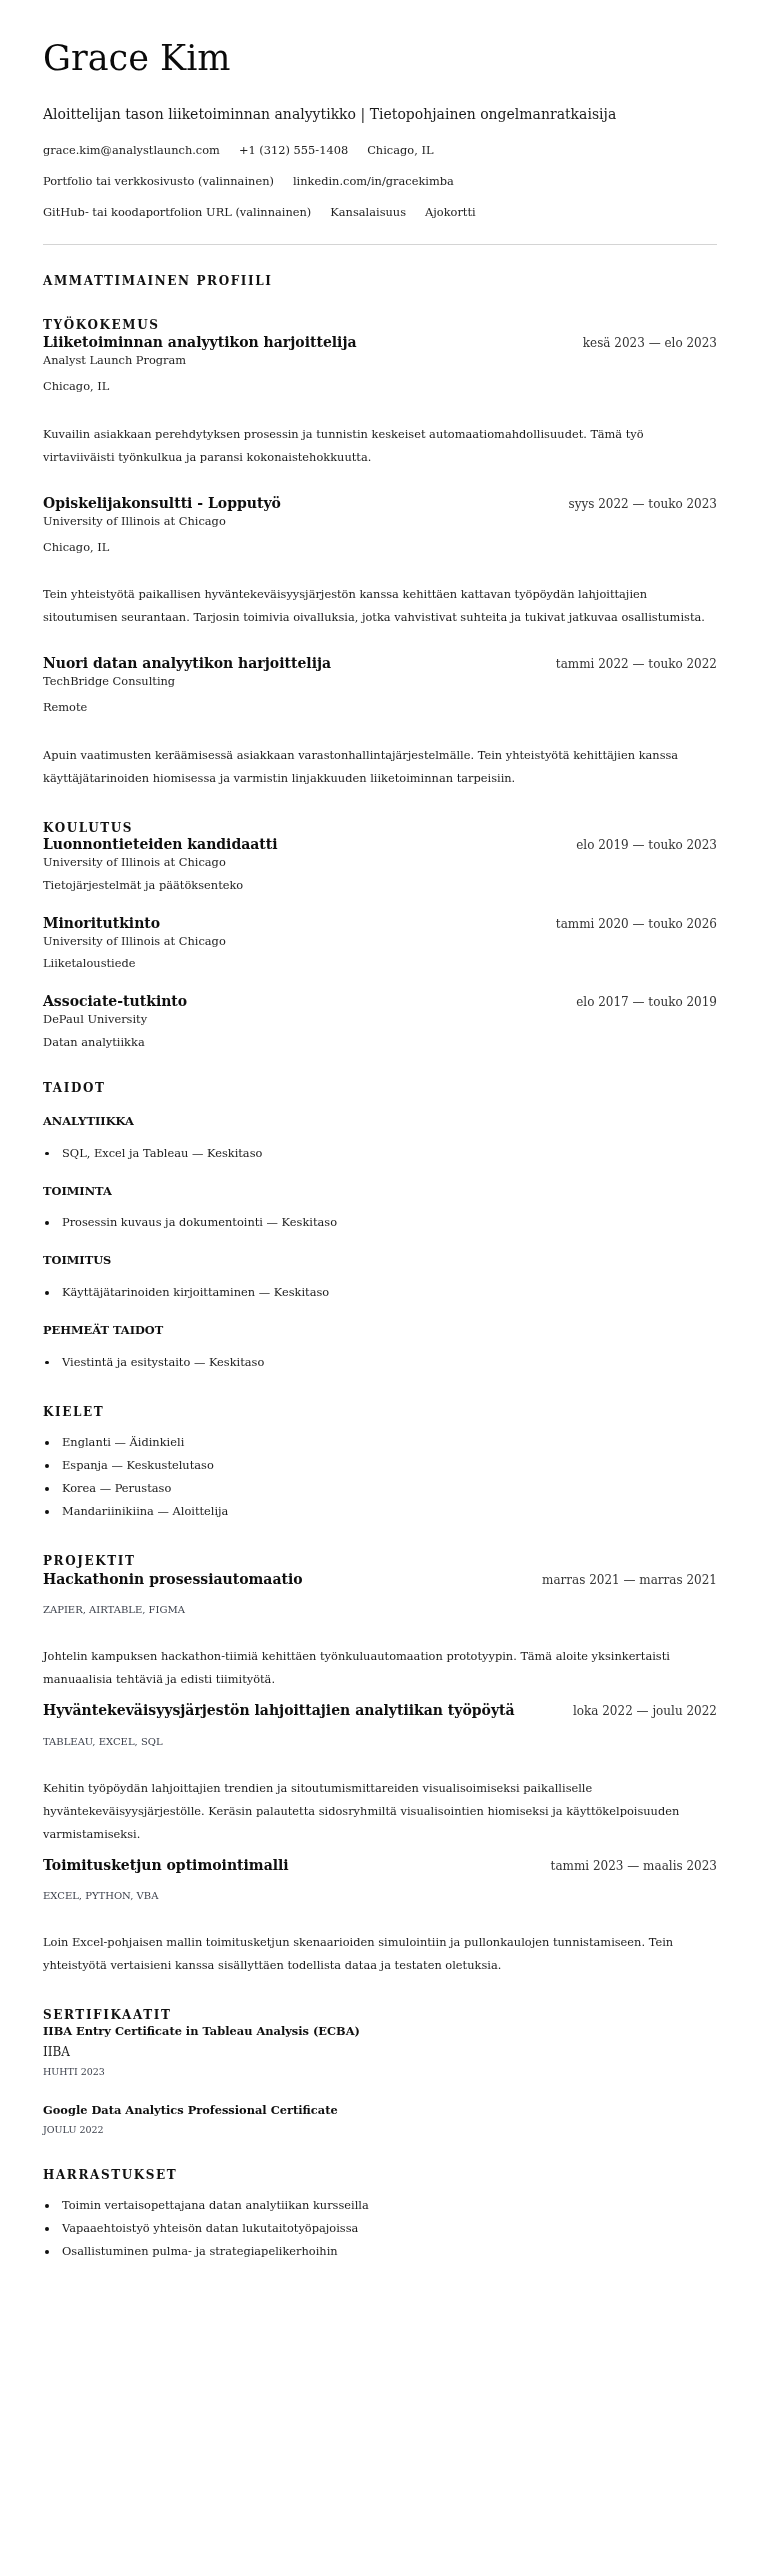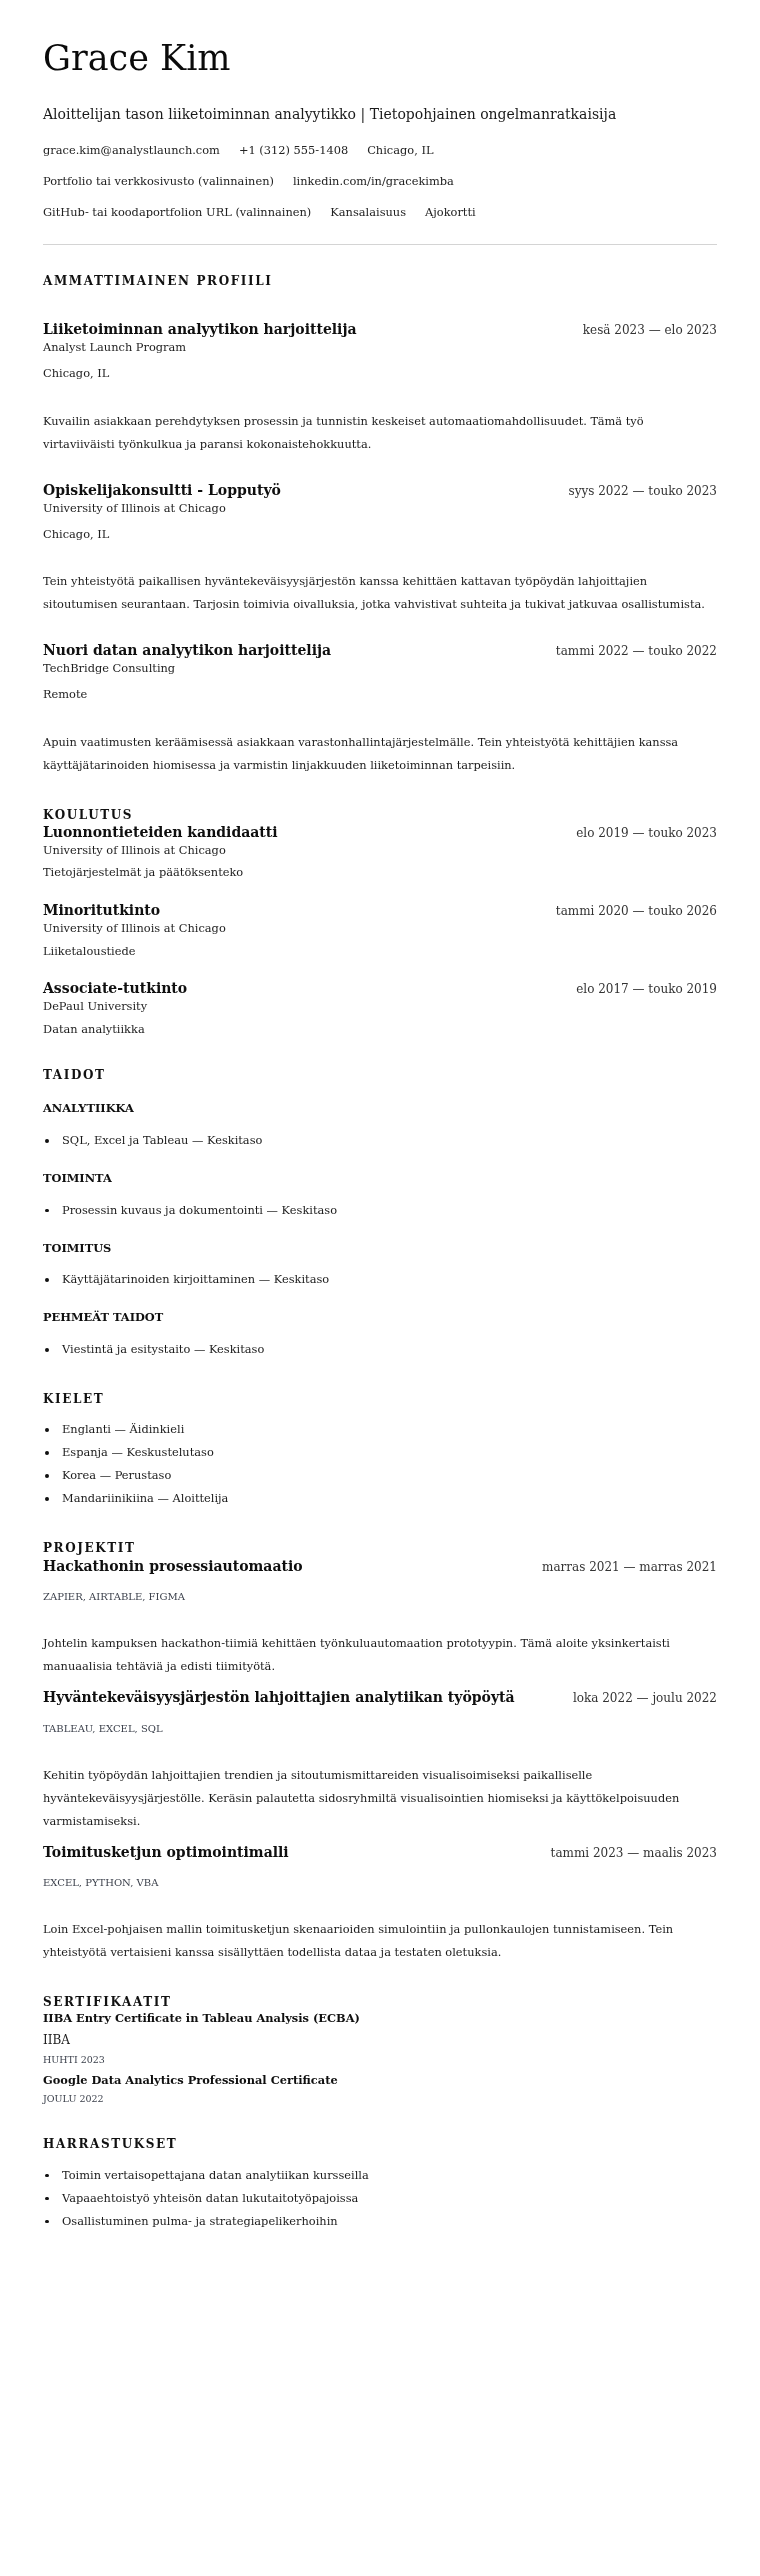--- a/index.html
+++ b/index.html
@@ -130,21 +130,21 @@
     .proj .tools {
       font-size: 10px;
       line-height: 15px;
       color: #3a3f4a;
       text-transform: uppercase;
       margin-top: 11.4px;
     }
     .proj .desc { margin-top: 28px; }
     .proj .entry-title { max-width: 482px; line-height: 23px; }
     .cert-list .cert:first-child { margin-top: 16.5px; }
-    .cert + .cert { margin-top: 4px; }
+    .cert + .cert { margin-top: 22px; }
     .cert-title {
       font-size: 11.4px;
       font-weight: bold;
       line-height: 18px;
       color: #0f0f0f;
     }
     .cert-issuer {
       font-size: 12px;
       line-height: 18px;
       margin-top: 3.8px;
@@ -184,20 +184,21 @@
     </div>
   </header>
 
   <hr class="divider">
 
   <section>
     <h2 class="section-title profile-title">AMMATTIMAINEN PROFIILI</h2>
   </section>
 
   <section class="sec job-list">
+    <h2 class="section-title">TYÖKOKEMUS</h2>
 
     <div class="job">
       <div class="entry-head">
         <div class="entry-title">Liiketoiminnan analyytikon harjoittelija</div>
         <div class="entry-date">kesä 2023 — elo 2023</div>
       </div>
       <div class="entry-sub">Analyst Launch Program</div>
       <div class="entry-sub location">Chicago, IL</div>
       <p class="desc">Kuvailin asiakkaan perehdytyksen prosessin ja tunnistin keskeiset automaatiomahdollisuudet. Tämä työ virtaviiväisti työnkulkua ja paransi kokonaistehokkuutta.</p>
     </div>

